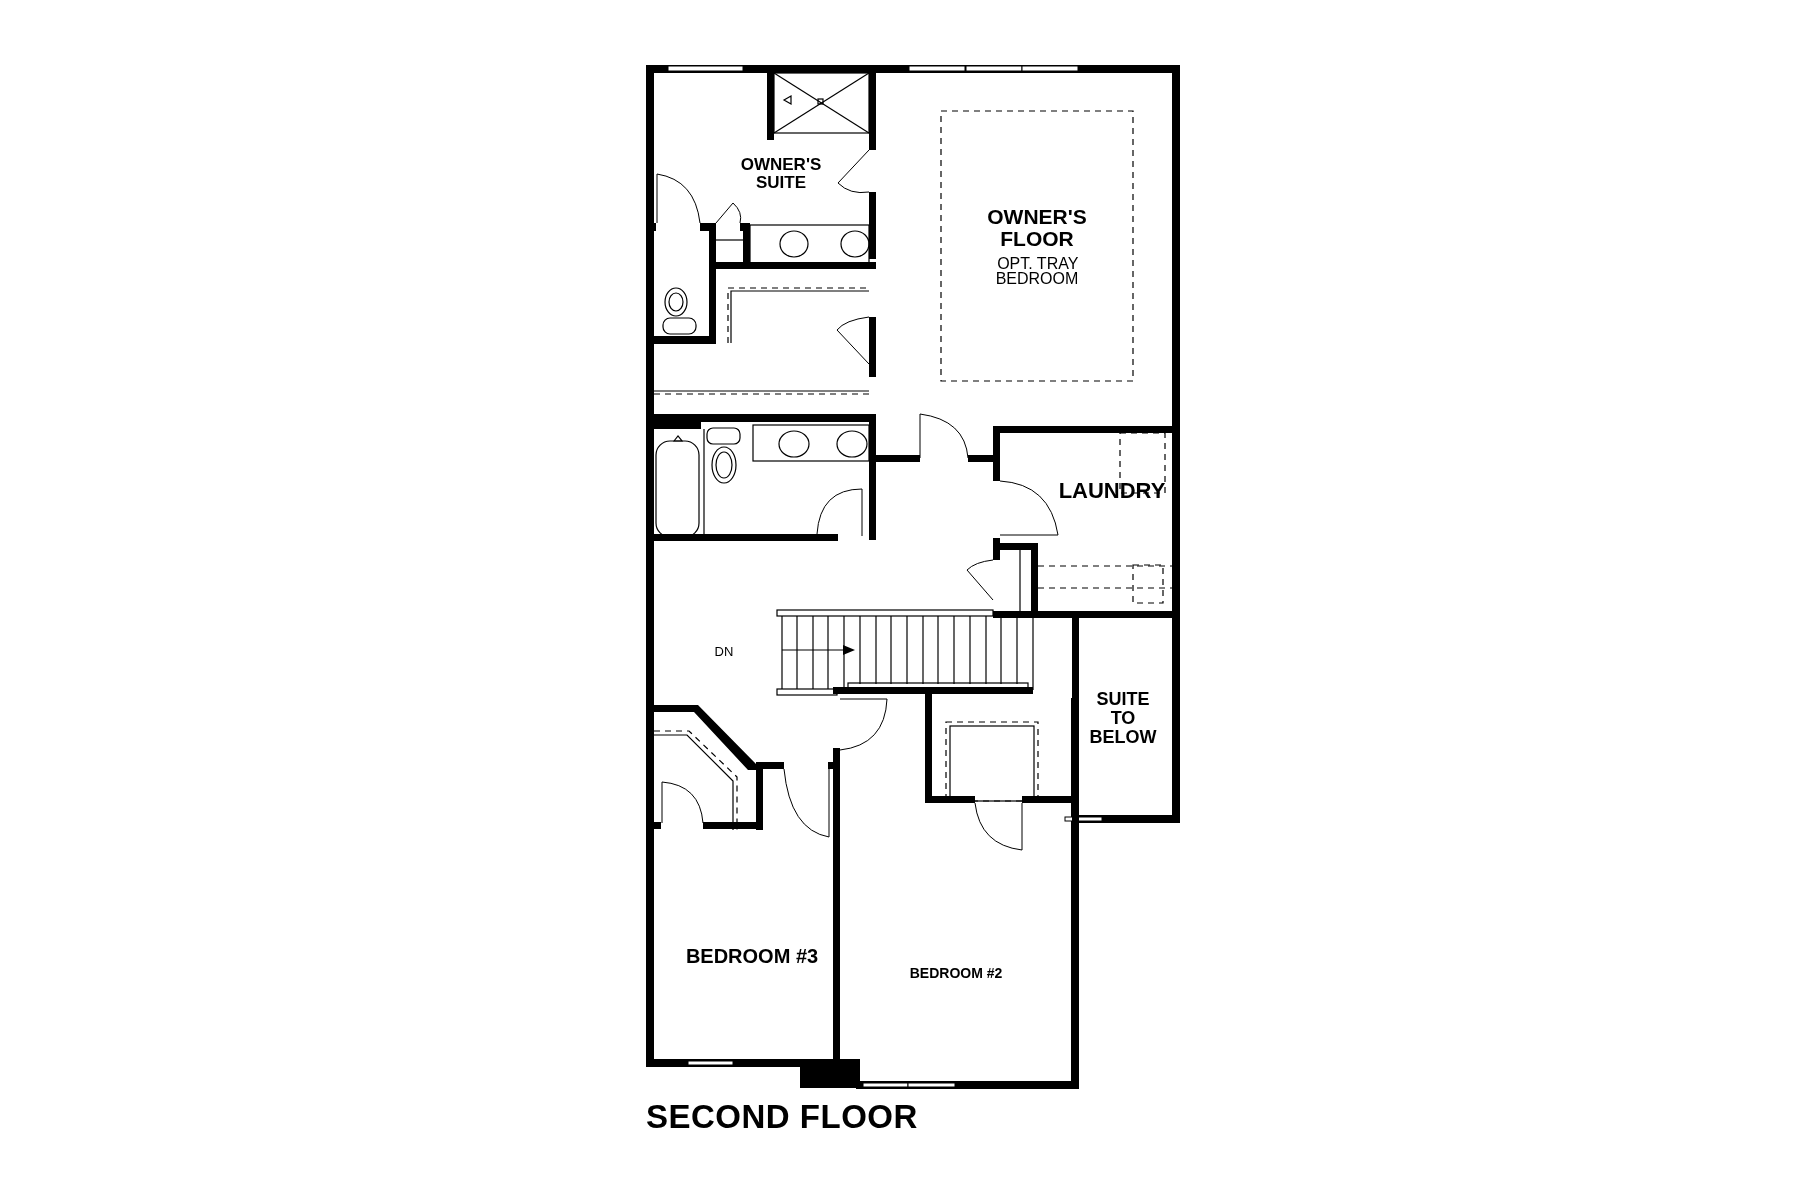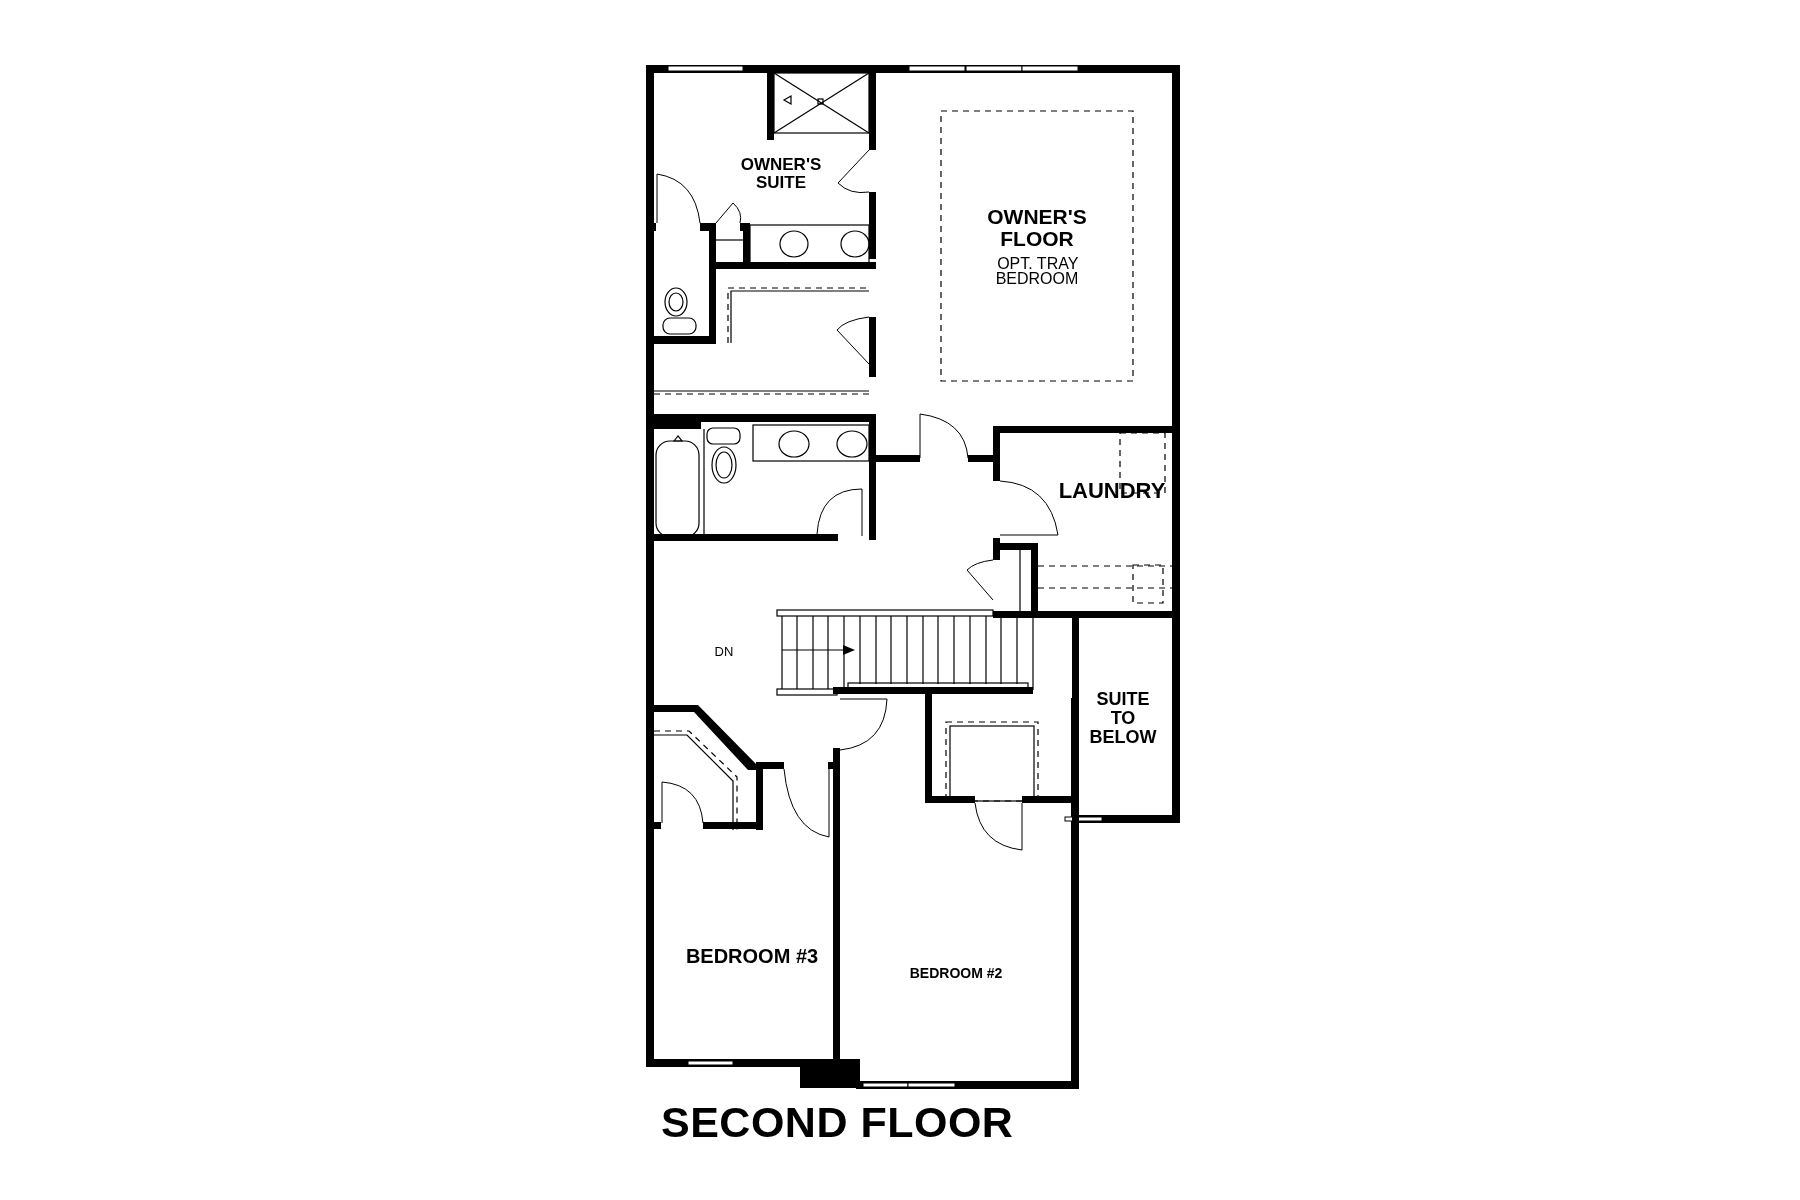--- a/index.html
+++ b/index.html
@@ -5,21 +5,21 @@
   html, body { margin:0; padding:0; background:#ffffff; }
   body { width:1800px; height:1200px; position:relative; overflow:hidden; font-family:"Liberation Sans", sans-serif; }
   #plan { position:absolute; left:0; top:0; width:1800px; height:1200px; }
   .wall { fill:#000; }
   .thin { stroke:#000; stroke-width:1.2; fill:none; }
   .dash { stroke:#000; stroke-width:1.2; fill:none; stroke-dasharray:6 5; }
   .win { fill:#fff; stroke:#000; stroke-width:1; }
   .door { stroke:#000; stroke-width:1; fill:none; }
   .lbl { position:absolute; font-weight:bold; color:#000; text-align:center; line-height:1.05; white-space:nowrap; transform:translateX(-50%); }
   .lbl-sm { position:absolute; color:#000; text-align:right; line-height:0.95; white-space:nowrap; transform:translateX(-50%); }
-  .title { position:absolute; left:646px; top:1098px; font-size:43px; font-weight:bold; letter-spacing:0.5px;margin-left:15px; }
+  .title { position:absolute; left:646px; top:1098px; font-size:33px; font-weight:bold; letter-spacing:0.5px; }
 </style>
 </head>
 <body>
 
 <svg id="plan" viewBox="0 0 1800 1200" xmlns="http://www.w3.org/2000/svg">
 
   <rect class="wall" x="646" y="65" width="534" height="8"></rect>
 
   <rect class="wall" x="646" y="65" width="8" height="1002"></rect>
 

